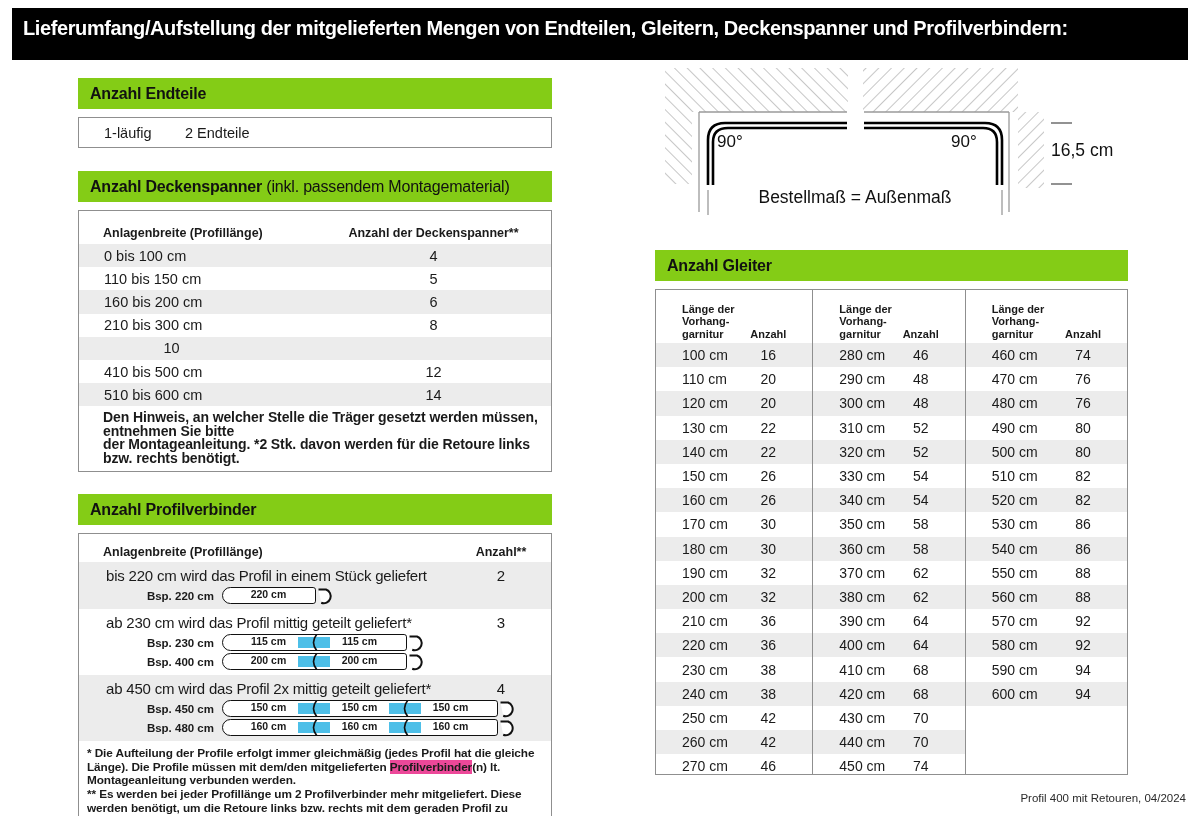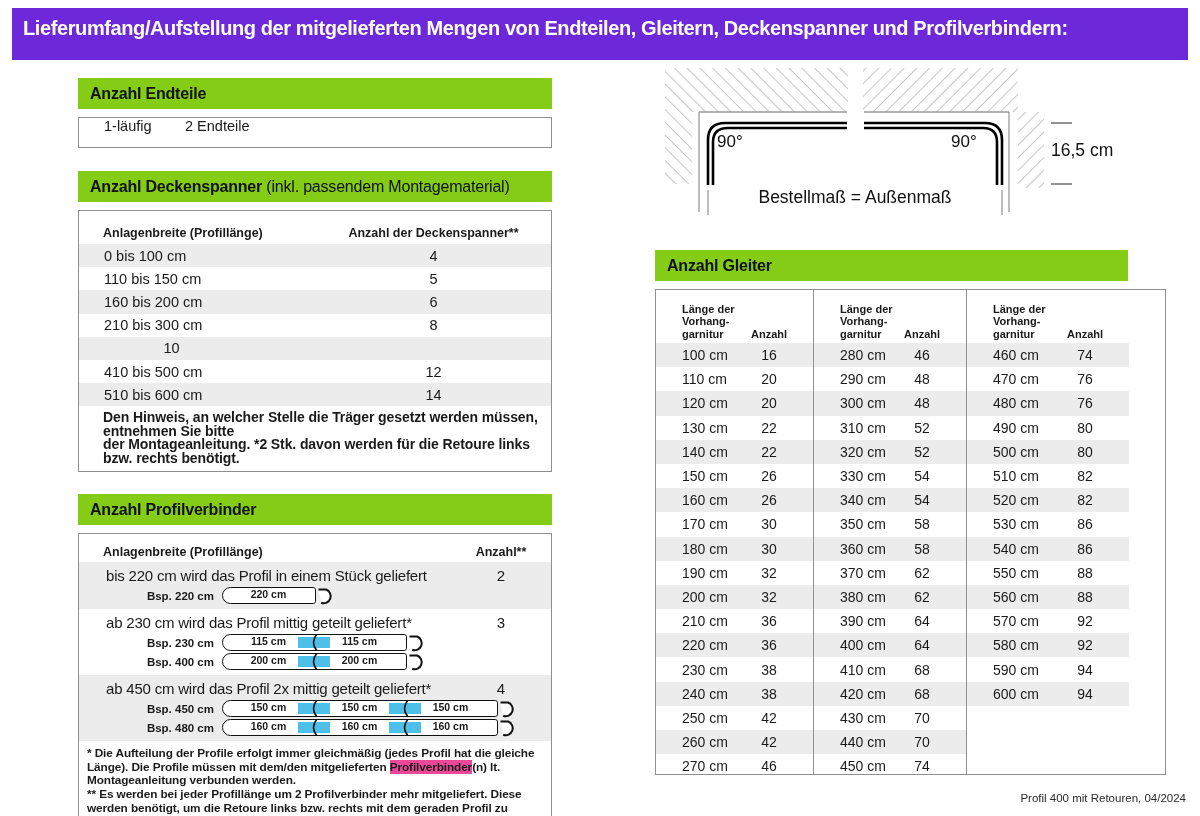--- a/index.html
+++ b/index.html
@@ -4,35 +4,35 @@
 <style>
   html,body{margin:0;padding:0;}
   body{
     width:1200px;height:816px;position:relative;background:#fff;
     font-family:"Liberation Sans",sans-serif;color:#1a1a1a;
     -webkit-font-smoothing:antialiased;overflow:hidden;
   }
   
   .title-bar{
     position:absolute;left:12px;top:8px;width:1176px;height:52px;
-    background:#6d28d9;color:#fff;font-size:20px;font-weight:700;
+    background:#000000;color:#fff;font-size:20px;font-weight:700;
     line-height:40px;padding-left:11px;box-sizing:border-box;
     letter-spacing:-0.4px;white-space:nowrap;
   }
   
   .left-col{position:absolute;left:78px;top:78px;width:474px;}
   .sec-bar{
     background:#84cc16;height:31px;line-height:31px;padding-left:12px;
     font-size:16px;font-weight:700;letter-spacing:-0.2px;color:#111;
     box-sizing:border-box;
   }
   .sec-bar .normal{font-weight:400;}
   .box{border:1px solid #8f8f8f;background:#fff;box-sizing:border-box;}
   
-  .end-row{margin-top:8px;height:31px;display:flex;font-size:14.5px;}
+  .end-row{margin-top:8px;height:31px;display:flex;align-items:center;font-size:14.5px;}
   .end-lauf{padding-left:25px;width:106px;box-sizing:border-box;}
   
   .dk-box{margin-top:8px;}
   .thead{display:flex;align-items:flex-end;height:29px;padding-bottom:4px;
     font-size:12.5px;font-weight:700;}
   .tlab-h{flex:1;padding-left:24px;}
   .num-col{width:185px;margin-right:25px;text-align:center;}
   .trow{display:flex;align-items:center;height:23.2px;font-size:14.5px;}
   .tlabel{flex:1;padding-left:25px;}
   .rows > div:nth-child(odd){background:#ececec;}
@@ -64,21 +64,21 @@
   
   .diagram{position:absolute;left:655px;top:62px;width:535px;height:178px;}
   .diagram svg{position:absolute;left:0;top:0;}
   .dlabel{position:absolute;font-size:17px;color:#111;white-space:nowrap;}
   .d-angle-l{left:62px;top:70px;}
   .d-angle-r{left:296px;top:70px;}
   .d-depth{left:396px;top:78px;font-size:17.5px;}
   .d-caption{left:90px;top:125px;width:220px;text-align:center;font-size:17.5px;}
   
   .gl-bar{position:absolute;left:655px;top:250px;width:473px;}
-  .gl-box{position:absolute;left:655px;top:289px;width:511px;height:486px;display:flex;}
+  .gl-box{position:absolute;left:655px;top:289px;width:473px;height:486px;display:flex;}
   .gl-colgrp{box-sizing:border-box;}
   .gl-colgrp.c1{width:157px;}
   .gl-colgrp.c2{width:153px;border-left:1px solid #8f8f8f;}
   .gl-colgrp.c3{width:163px;border-left:1px solid #8f8f8f;}
   .gl-head{display:flex;align-items:flex-end;height:50px;padding-bottom:3px;font-size:11px;font-weight:700;}
   .gl-head-lines{flex:1;padding-left:26px;line-height:12.4px;}
   .gl-num{width:44px;margin-right:22px;text-align:center;}
   .gl-row{display:flex;align-items:center;height:24.2px;font-size:14px;}
   .gl-label{flex:1;padding-left:26px;}
   

